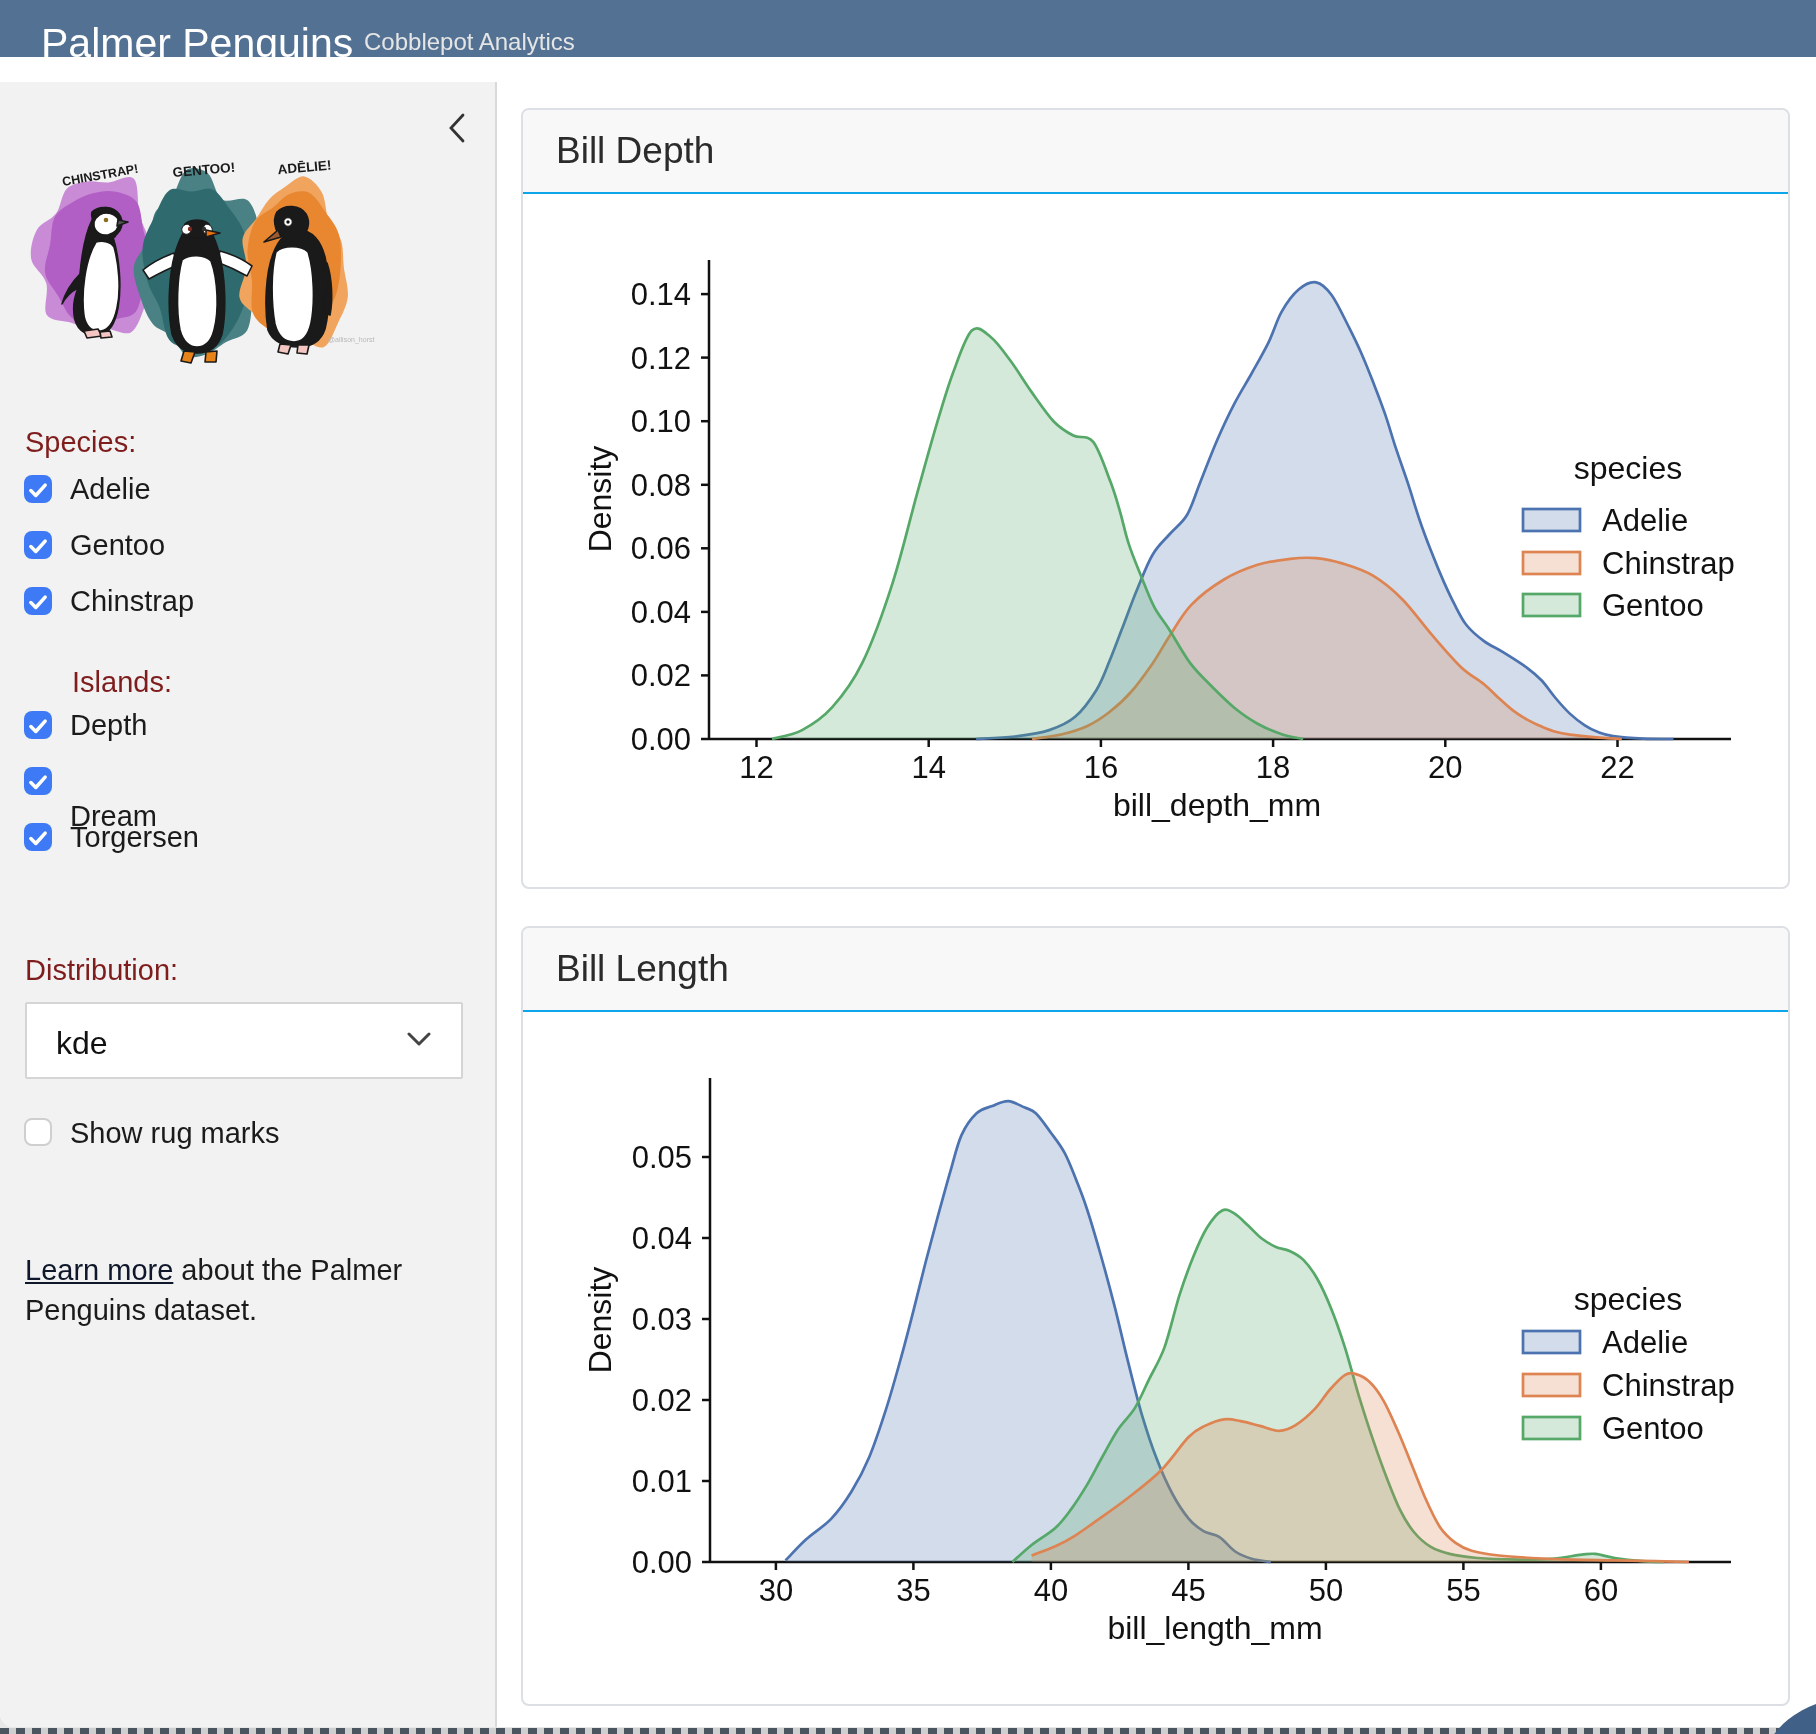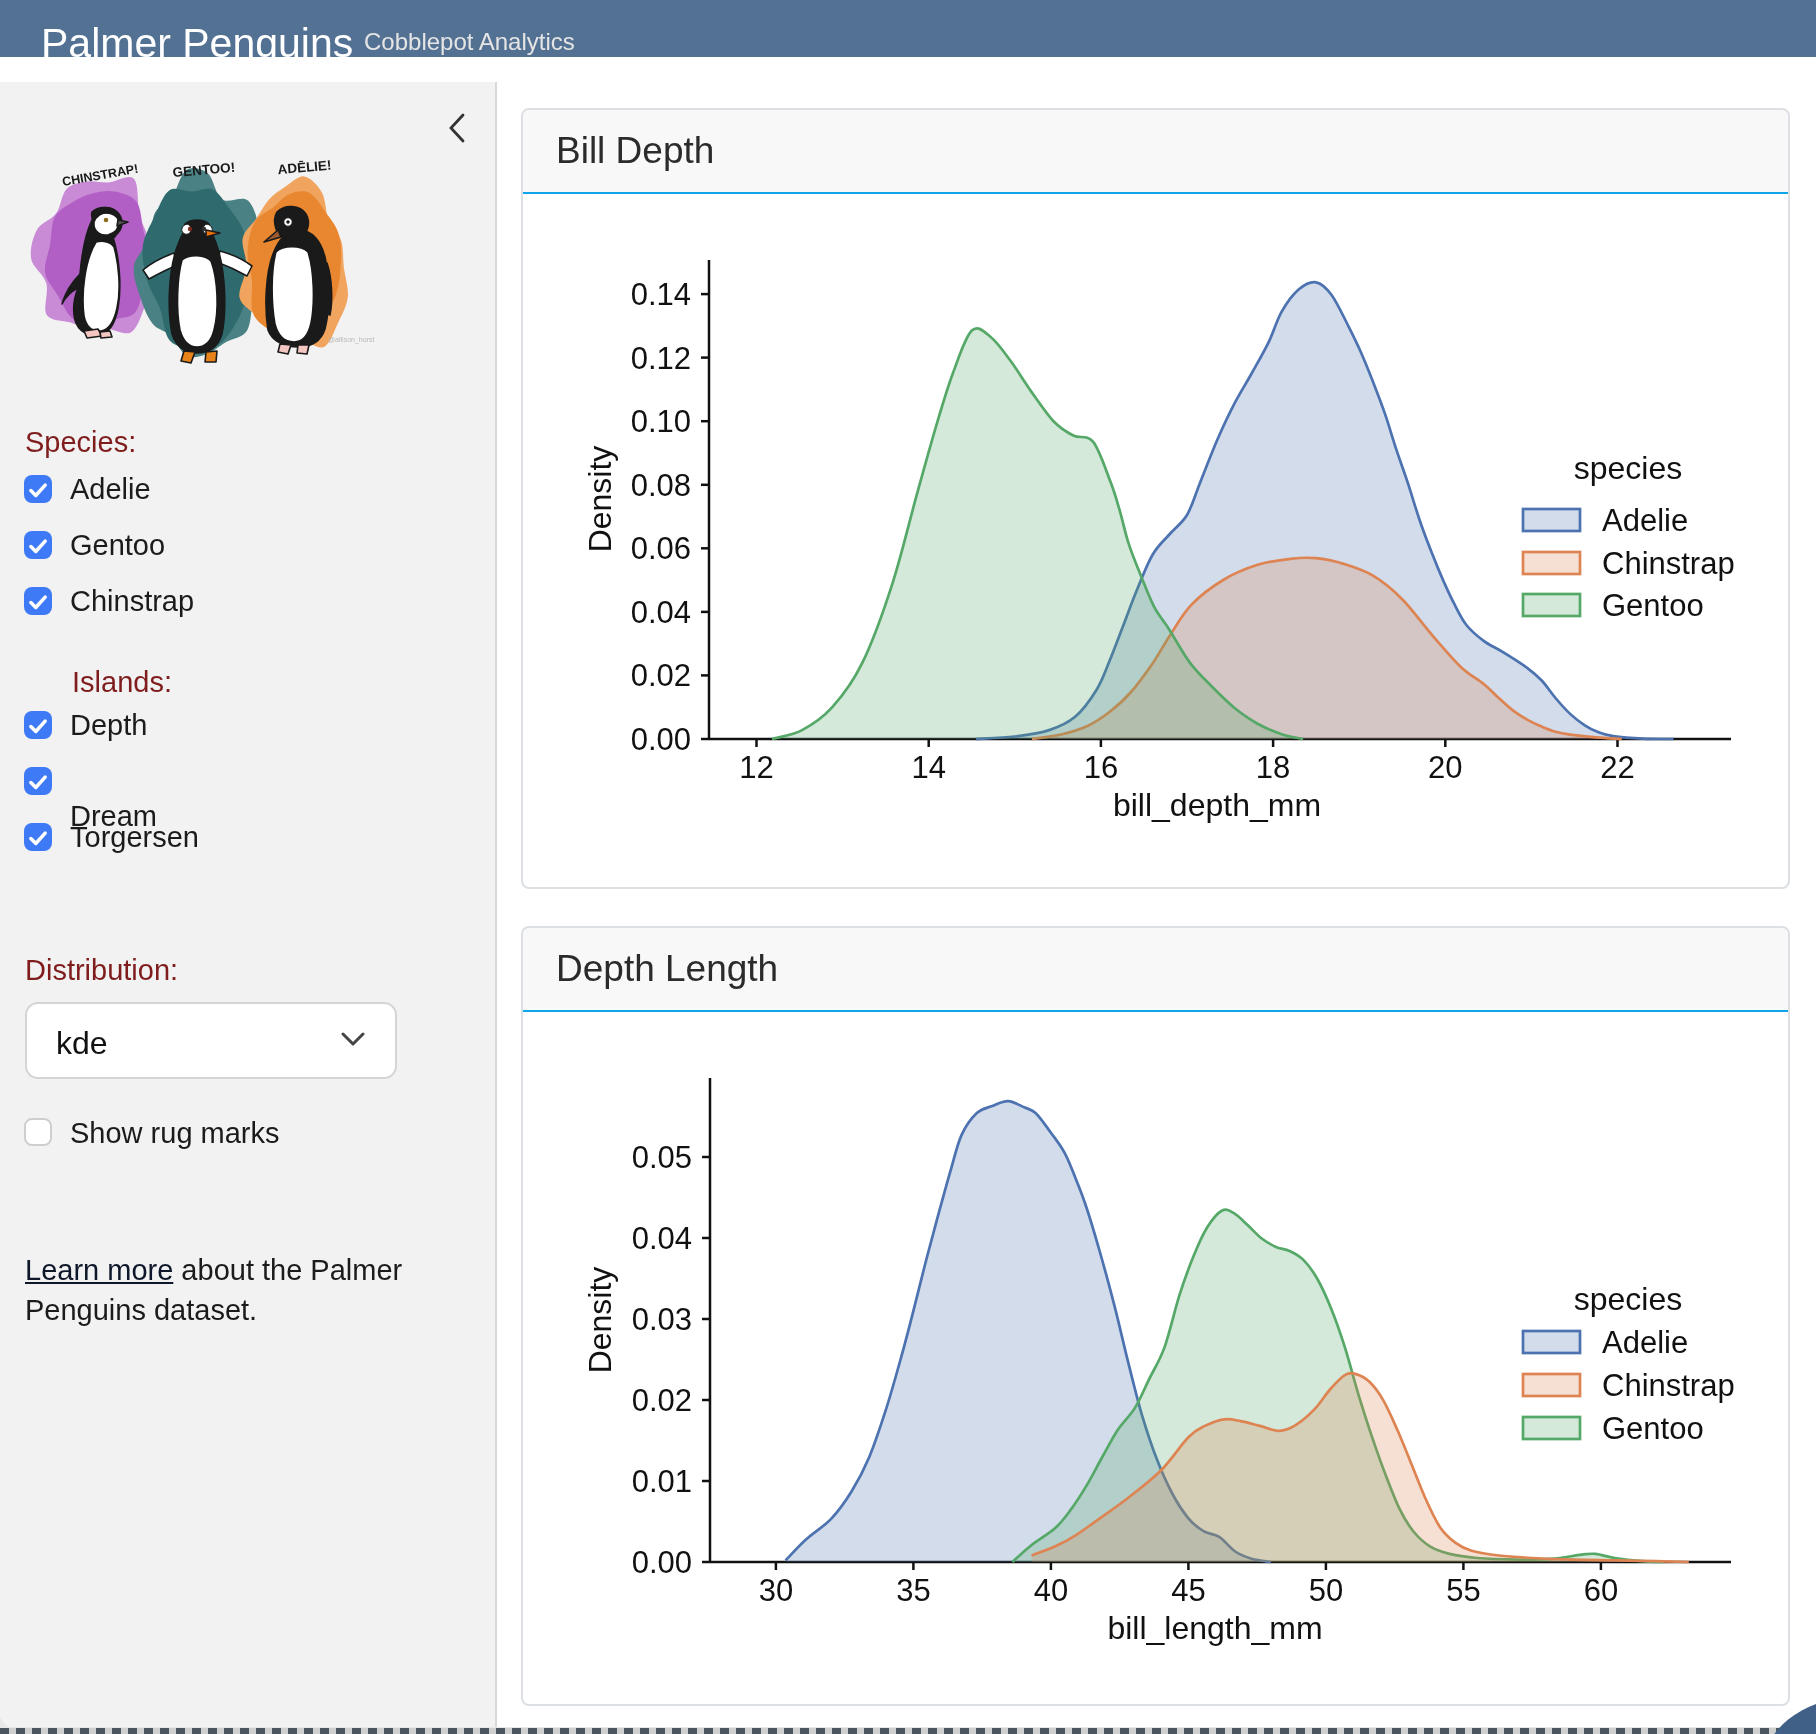--- a/index.html
+++ b/index.html
@@ -15,22 +15,22 @@
 .sidebar { position:absolute; left:0; top:82px; width:497px; height:1645px; background:#f2f2f2;
   border-right:2px solid #d9d9d9; }
 .collapse { position:absolute; left:449px; top:31px; width:16px; height:30px; }
 .art { position:absolute; left:22px; top:66px; }
 .slabel { position:absolute; left:25px; font-size:29px; color:#7f1d1d; }
 .chk { position:absolute; left:24px; width:28px; height:28px; border-radius:8px; }
 .chk.on { background:#3e7af6; }
 .chk.on svg { position:absolute; left:3px; top:4px; }
 .chk.off { background:#fff; border:2px solid #cfcfcf; }
 .clabel { position:absolute; left:70px; font-size:29px; color:#1b1b1b; }
-.select { position:absolute; left:25px; top:920px; width:372px; height:77px; background:#fff;
-  border:2px solid #d5d5d5; border-radius:13px; }
+.select { position:absolute; left:25px; top:920px; width:438px; height:77px; background:#fff;
+  border:2px solid #d5d5d5; border-radius:2px; }
 .select .val { position:absolute; left:29px; top:21px; font-size:32px; color:#111; }
 .select svg { position:absolute; right:30px; top:28px; }
 .learn { position:absolute; left:25px; top:1168px; width:420px; font-size:29px; color:#1b1b1b; line-height:40px; }
 .learn a { color:#0f172a; text-decoration:underline; }
 .main { position:absolute; left:499px; top:82px; width:1317px; height:1645px; background:#fff; }
 .card { position:absolute; left:22px; width:1269px; background:#fff; border:2px solid #dcdfe4; border-radius:8px; }
 .card > svg { position:absolute; left:0; top:0; }
 .card .chead { height:84px; background:#f8f8f8; border-bottom:2px solid #0ea5e9;
   border-radius:7px 7px 0 0; font-size:37px; color:#2b2b2b; line-height:82px; padding-left:33px; }
 .card1 { top:26px; height:781px; }
@@ -191,21 +191,21 @@
           <text x="1105" y="369" text-anchor="middle" font-size="32" fill="#111">species</text>
           <rect x="1000" y="399" width="57" height="22" fill="#4C72B0" fill-opacity="0.25" stroke="#4C72B0" stroke-width="2.7"></rect>
           <text x="1079" y="421" font-size="31" fill="#111">Adelie</text>
           <rect x="1000" y="442" width="57" height="22" fill="#DD8452" fill-opacity="0.25" stroke="#DD8452" stroke-width="2.7"></rect>
           <text x="1079" y="464" font-size="31" fill="#111">Chinstrap</text>
           <rect x="1000" y="484" width="57" height="22" fill="#55A868" fill-opacity="0.25" stroke="#55A868" stroke-width="2.7"></rect>
           <text x="1079" y="506" font-size="31" fill="#111">Gentoo</text>
         </svg>
     </div>
     <div class="card card2">
-      <div class="chead">Depth Length</div>
+      <div class="chead">Bill Length</div>
       <svg width="1265" height="776" viewBox="0 0 1265 776" font-family="Liberation Sans, sans-serif">
           <line x1="187" y1="150" x2="187" y2="634" stroke="#111" stroke-width="2.5"></line>
           <line x1="187" y1="634" x2="1208" y2="634" stroke="#111" stroke-width="2.5"></line>
           <line x1="187" y1="634.0" x2="179" y2="634.0" stroke="#111" stroke-width="2.5"></line>
           <text x="169" y="645.0" text-anchor="end" font-size="31" fill="#111">0.00</text>
           <line x1="187" y1="553.0" x2="179" y2="553.0" stroke="#111" stroke-width="2.5"></line>
           <text x="169" y="564.0" text-anchor="end" font-size="31" fill="#111">0.01</text>
           <line x1="187" y1="472.0" x2="179" y2="472.0" stroke="#111" stroke-width="2.5"></line>
           <text x="169" y="483.0" text-anchor="end" font-size="31" fill="#111">0.02</text>
           <line x1="187" y1="391.0" x2="179" y2="391.0" stroke="#111" stroke-width="2.5"></line>

